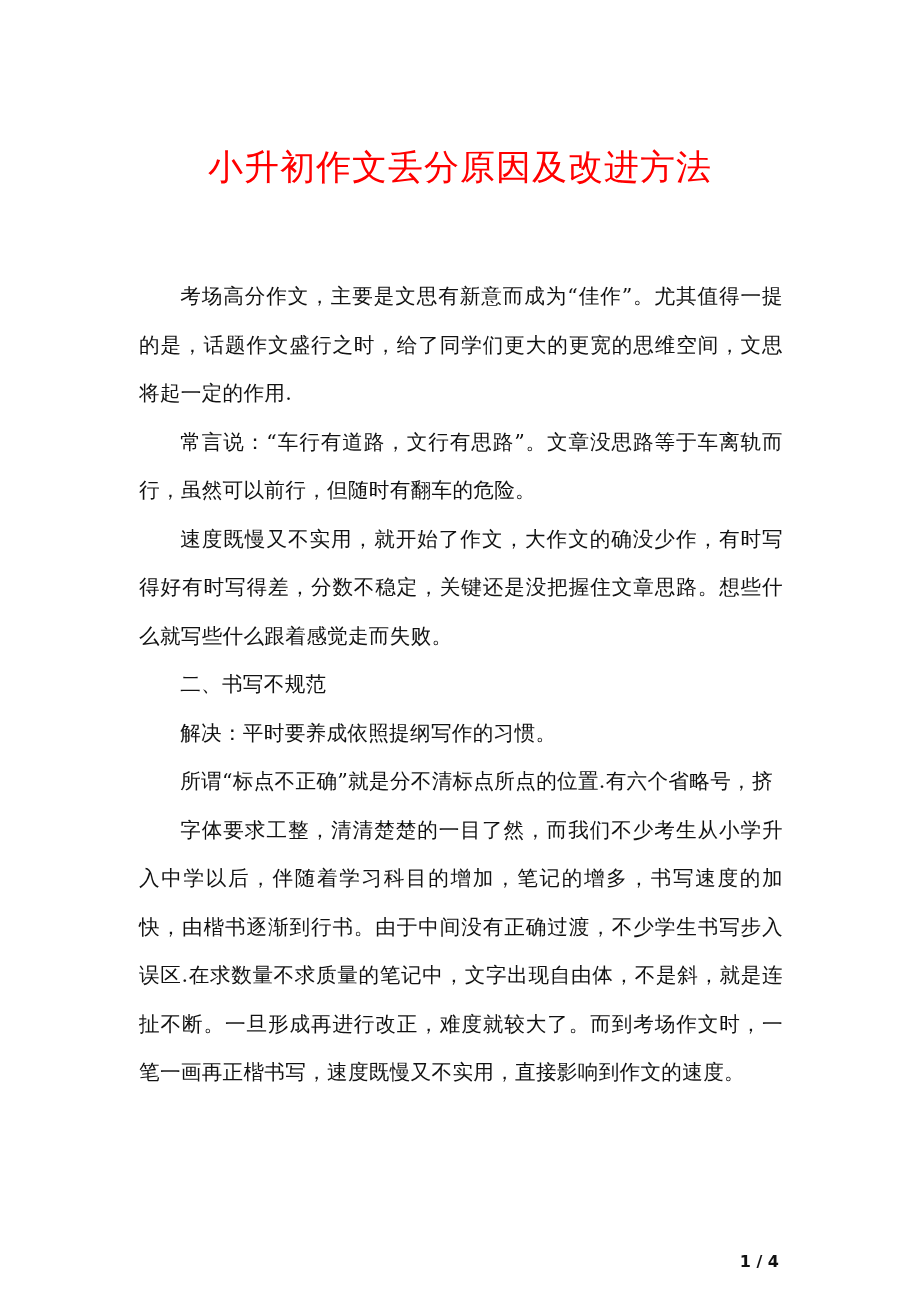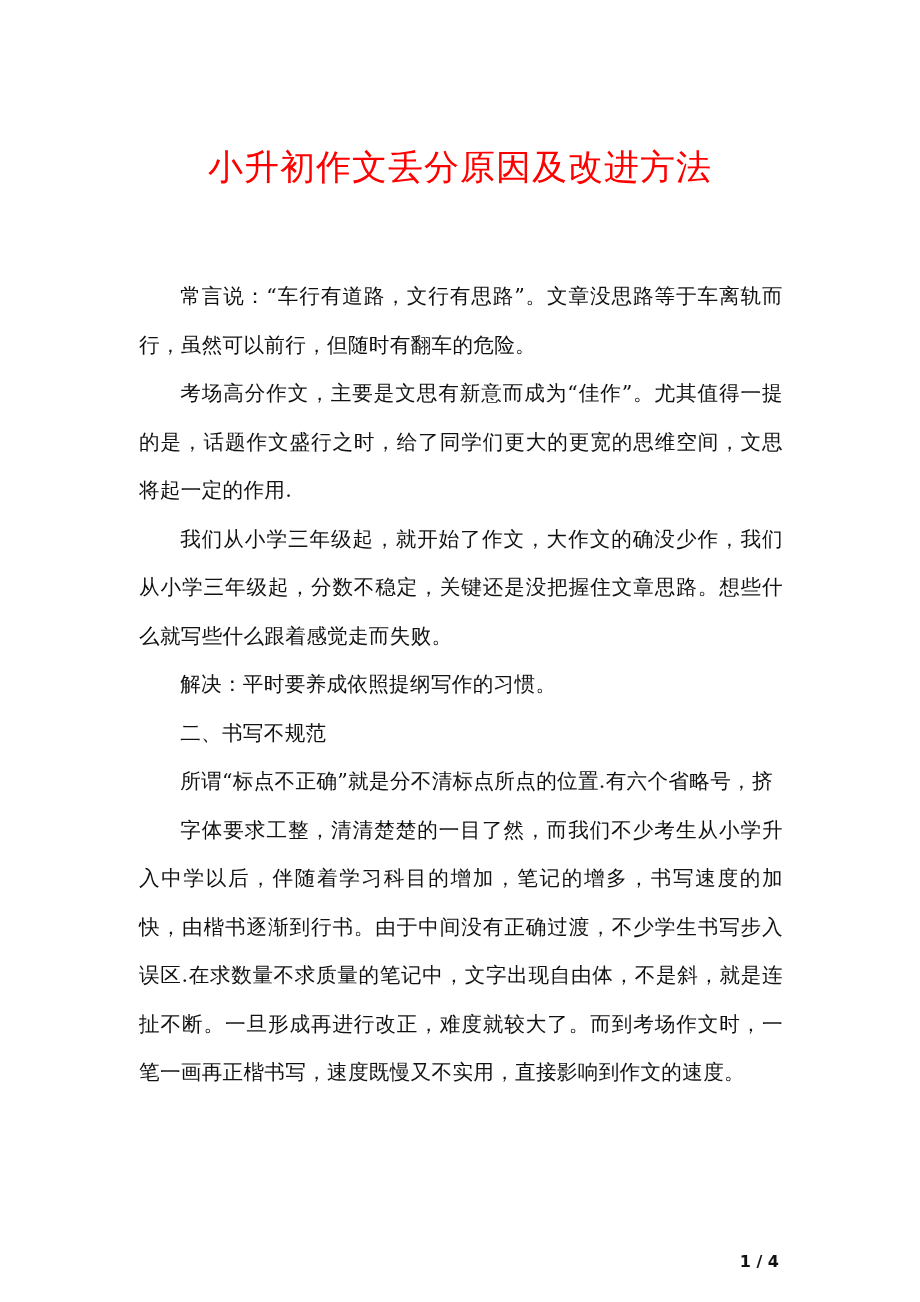--- a/index.html
+++ b/index.html
@@ -59,23 +59,23 @@
       color: #111111;
     }
   </style>
 </head>
 <body>
 
 <div class="page">
   <h1 class="title">小升初作文丢分原因及改进方法</h1>
 
   <div class="body">
+    <p class="para">考场高分作文，主要是文思有新意而成为“佳作”。尤其值得一提的是，话题作文盛行之时，给了同学们更大的更宽的思维空间，文思将起一定的作用.</p>
     <p class="para">常言说：“车行有道路，文行有思路”。文章没思路等于车离轨而行，虽然可以前行，但随时有翻车的危险。</p>
-    <p class="para">考场高分作文，主要是文思有新意而成为“佳作”。尤其值得一提的是，话题作文盛行之时，给了同学们更大的更宽的思维空间，文思将起一定的作用.</p>
-    <p class="para">我们从小学三年级起，就开始了作文，大作文的确没少作，我们从小学三年级起，分数不稳定，关键还是没把握住文章思路。想些什么就写些什么跟着感觉走而失败。</p>
+    <p class="para">速度既慢又不实用，就开始了作文，大作文的确没少作，有时写得好有时写得差，分数不稳定，关键还是没把握住文章思路。想些什么就写些什么跟着感觉走而失败。</p>
+    <p class="para">二、书写不规范</p>
     <p class="para">解决：平时要养成依照提纲写作的习惯。</p>
-    <p class="para">二、书写不规范</p>
     <p class="para">所谓“标点不正确”就是分不清标点所点的位置.有六个省略号，挤</p>
     <p class="para">字体要求工整，清清楚楚的一目了然，而我们不少考生从小学升入中学以后，伴随着学习科目的增加，笔记的增多，书写速度的加快，由楷书逐渐到行书。由于中间没有正确过渡，不少学生书写步入误区.在求数量不求质量的笔记中，文字出现自由体，不是斜，就是连扯不断。一旦形成再进行改正，难度就较大了。而到考场作文时，一笔一画再正楷书写，速度既慢又不实用，直接影响到作文的速度。</p>
   </div>
 
   <div class="footer">1 / 4</div>
 </div>
 
 </body></html>

